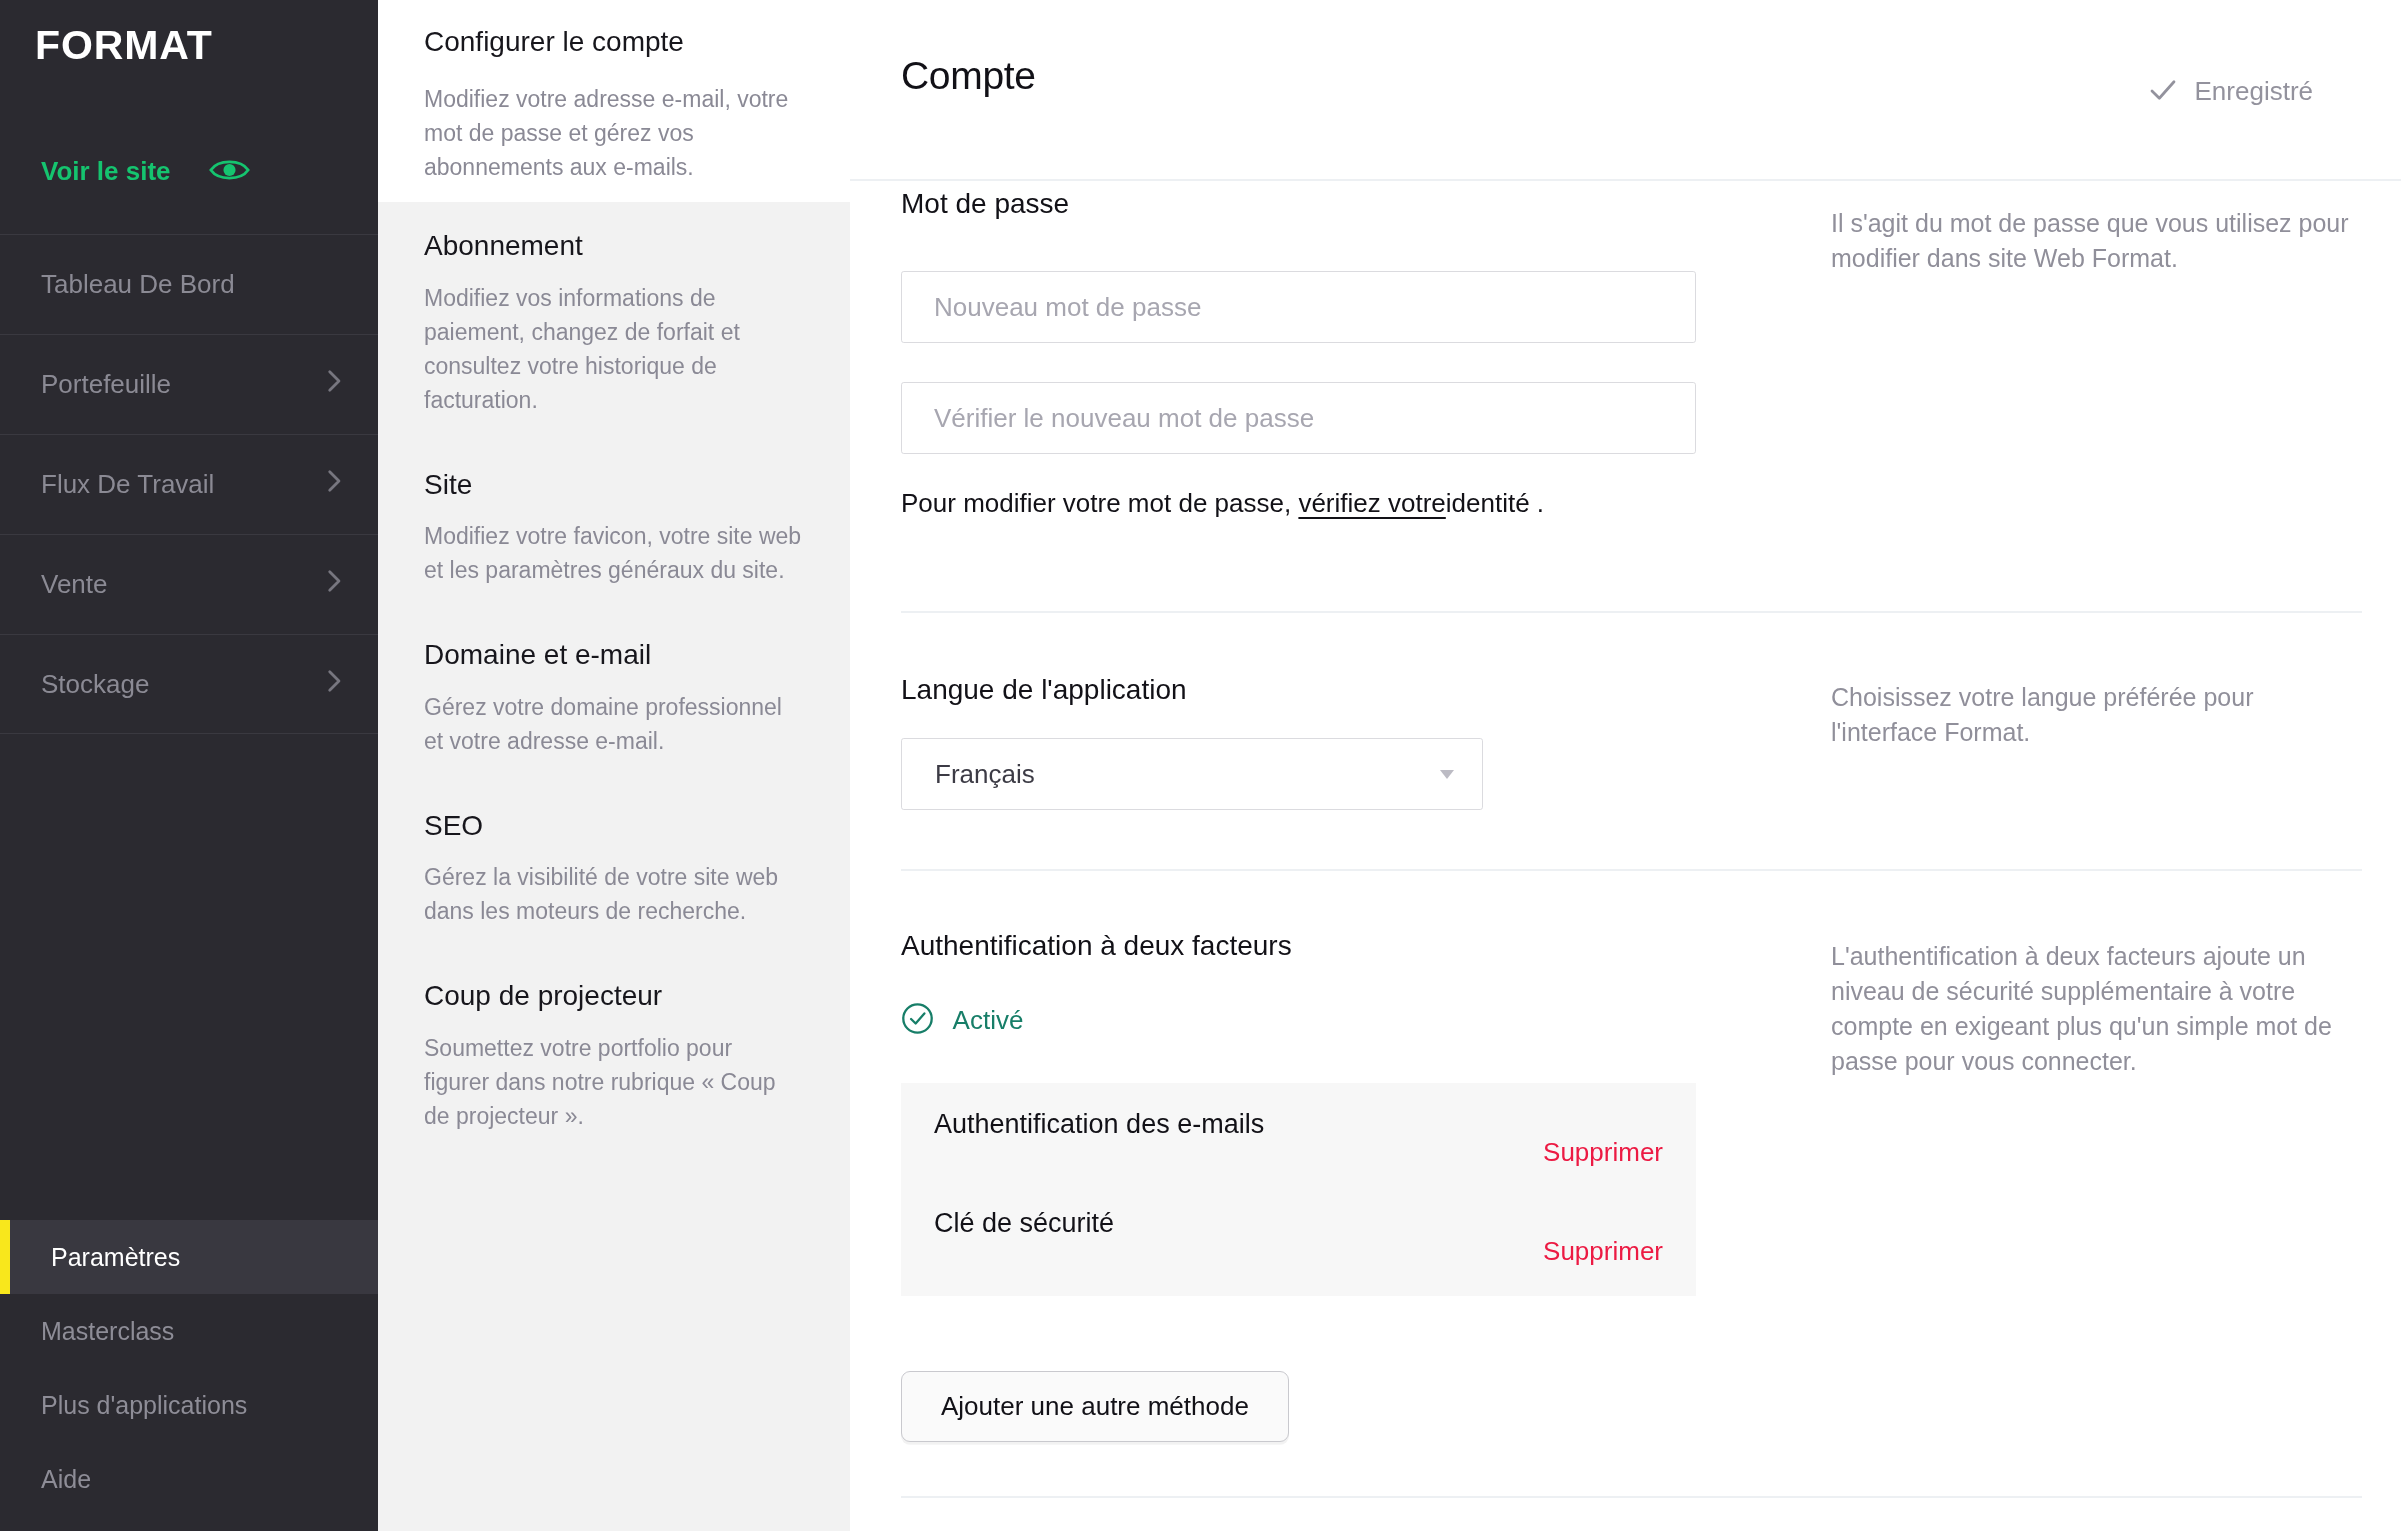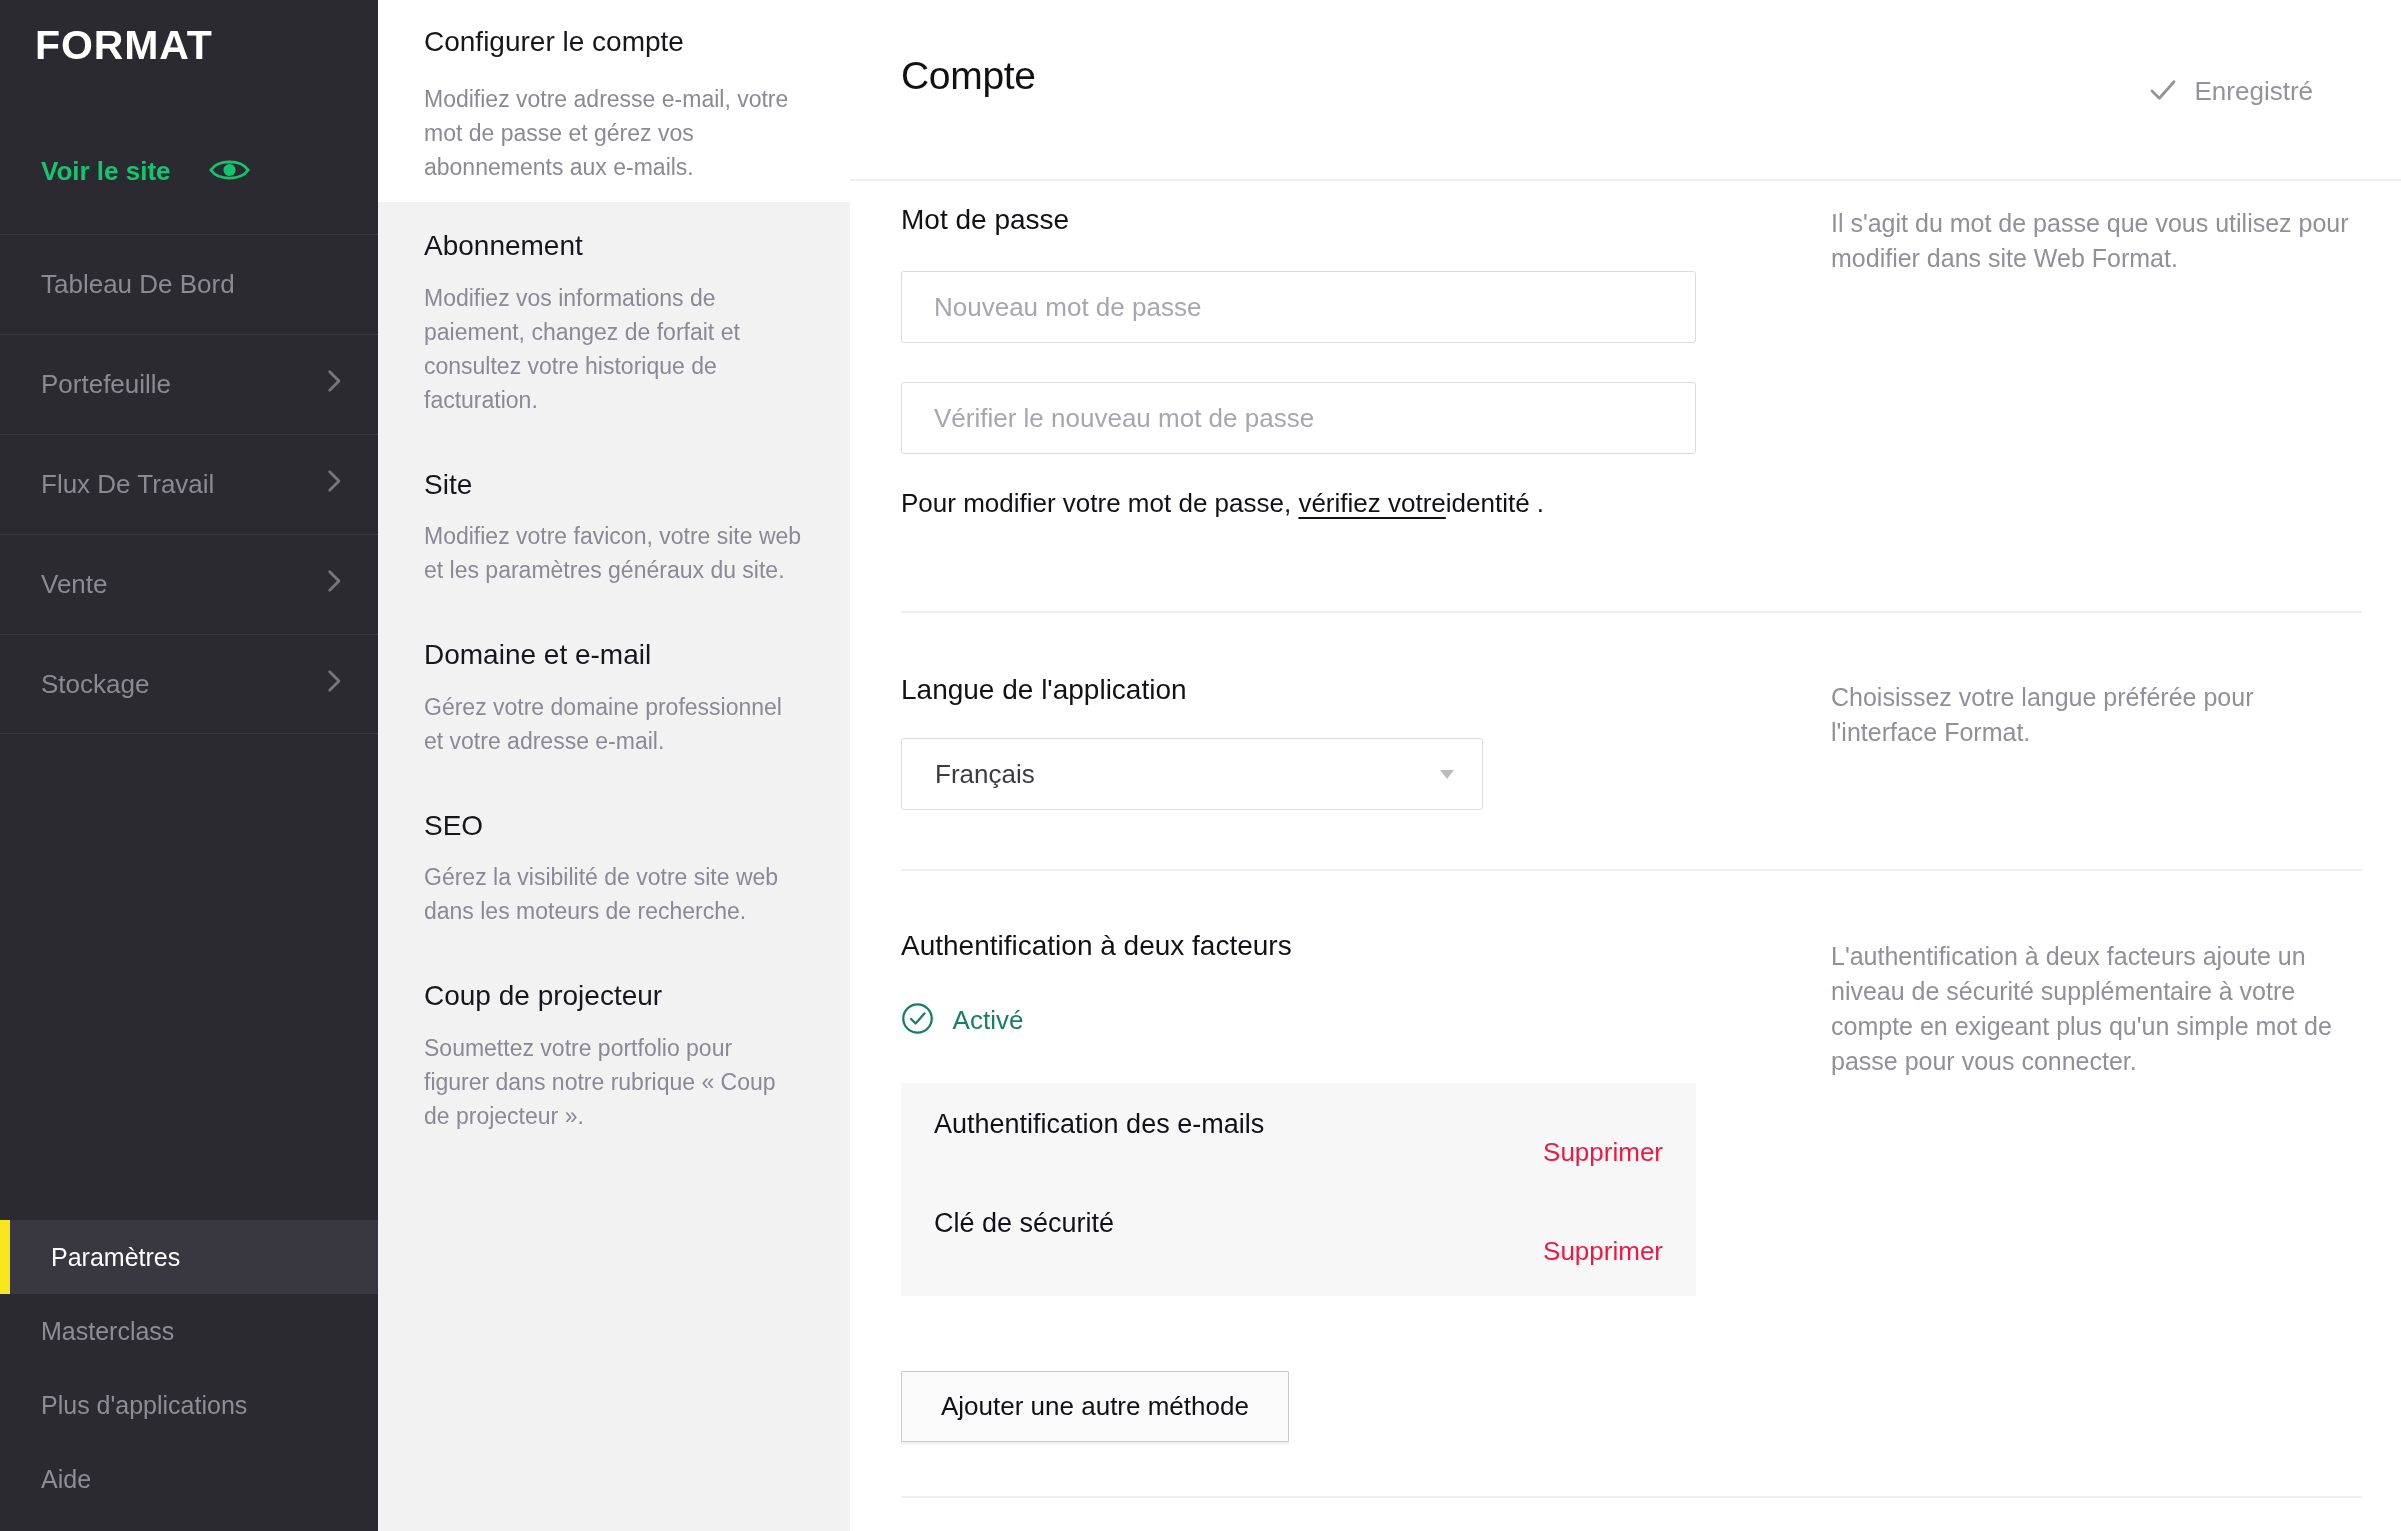--- a/index.html
+++ b/index.html
@@ -67,21 +67,21 @@
     display:flex; align-items:center; gap:18px; cursor:default;
   }
   .saved-label { color:#93929D; font-size:26px; }
   .header-divider { position:absolute; left:0; right:0; top:179px; height:1.9px; background:#EDF0F3; }
   .row-divider { position:absolute; left:51px; width:1461px; height:1.9px; background:#EDF0F3; }
   .divider-1 { top:611px; }
   .divider-2 { top:869px; }
   .divider-3 { top:1496px; }
 
   .section-heading { position:absolute; left:51px; font-size:28px; font-weight:500; color:#121117; }
-  .heading-password { top:204px; }
+  .heading-password { top:188px; }
   .heading-language { top:674px; }
   .heading-twofactor { top:930px; }
 
   .helper { position:absolute; left:981px; width:534px; font-size:25px; line-height:35px; color:#908F9A; }
   .helper-password { top:206px; }
   .helper-language { top:680px; }
   .helper-twofactor { top:939px; }
 
   .text-input {
     position:absolute; left:51px; width:795px; height:72px; box-sizing:border-box;
@@ -118,21 +118,21 @@
   .card-1 { top:1083px; }
   .card-2 { top:1182px; }
   .method-name { font-size:27px; color:#121117; }
   .method-action {
     position:absolute; right:33px; top:54px;
     font-size:26px; color:#EC1A43; cursor:pointer;
   }
 
   .add-button {
     position:absolute; left:51px; top:1371px; height:71px; padding:0 39px;
-    background:#FAFAFA; border:1.9px solid #C9C9CE; border-radius:1px;
+    background:#FAFAFA; border:1.9px solid #C9C9CE; border-radius:9px;
     font-size:26px; color:#121117; font-family:inherit; cursor:pointer;
     box-shadow:0 2.8px 0 rgba(0,0,0,0.05);
   }
 </style>
 </head>
 <body>
 
 <div class="app">
 
   <div class="sidebar">

